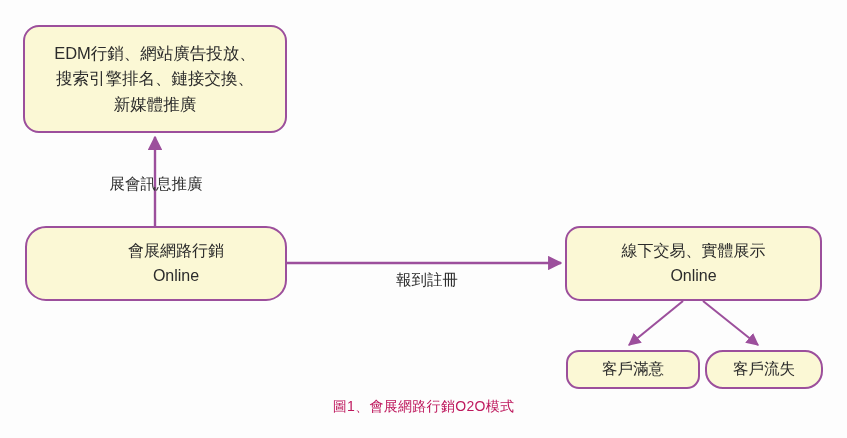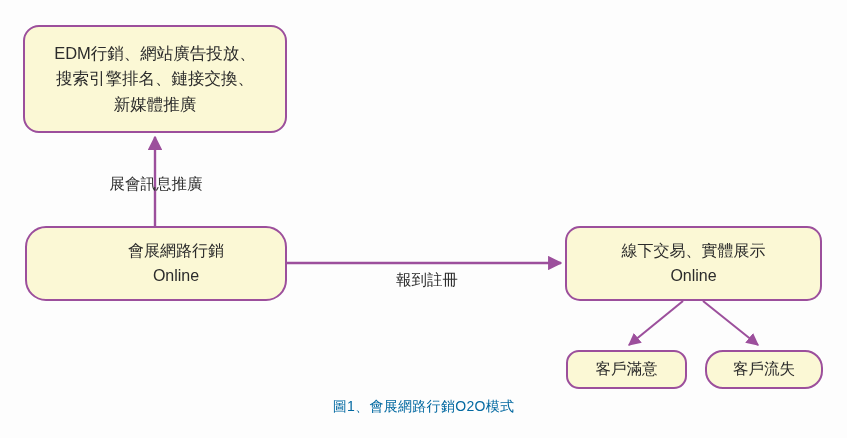--- a/index.html
+++ b/index.html
@@ -67,21 +67,21 @@
     top: 226px;
     width: 257px;
     height: 75px;
     font-size: 16px;
     border-radius: 15px;
     align-items: center;
   }
   #node-satisfied {
     left: 566px;
     top: 350px;
-    width: 121px;
+    width: 134px;
     height: 39px;
     font-size: 15.5px;
     border-radius: 13px;
   }
   #node-churn {
     left: 705px;
     top: 350px;
     width: 118px;
     height: 39px;
     font-size: 15.5px;
@@ -110,21 +110,21 @@
     top: 267px;
     width: 150px;
   }
   #caption {
     position: absolute;
     left: 0;
     top: 398px;
     width: 847px;
     text-align: center;
     font-size: 14px;
-    color: #0369a1;
+    color: #be185d;
     letter-spacing: 0.3px;
   }
 </style>
 </head>
 <body>
 
 <div id="canvas">
 
   <svg id="edges" viewBox="0 0 847 438" width="847" height="438" xmlns="http://www.w3.org/2000/svg">
     <defs>

